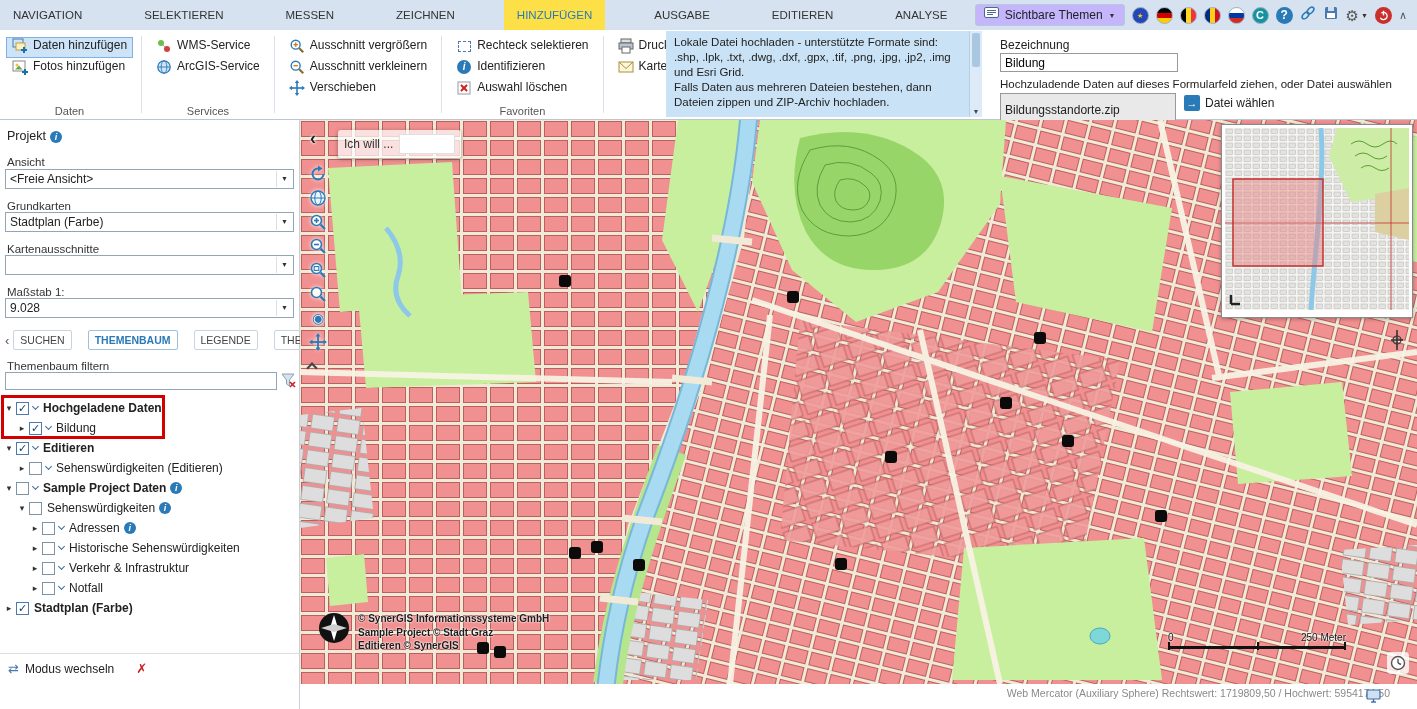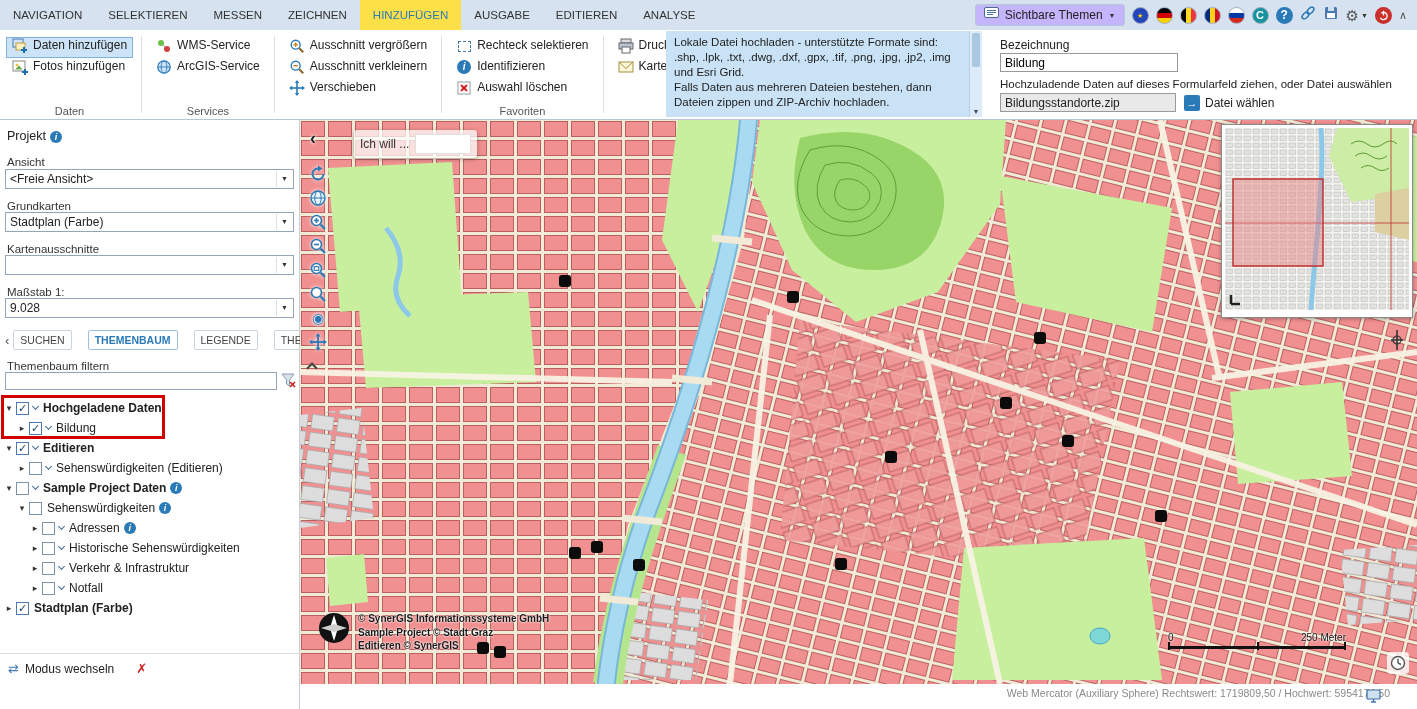--- a/index.html
+++ b/index.html
@@ -2,21 +2,21 @@
 <html><head>
 <meta charset="utf-8">
 <style>
   * { margin:0; padding:0; box-sizing:border-box; }
   html,body { width:1417px; height:709px; overflow:hidden; background:#fff;
     font-family:"Liberation Sans","DejaVu Sans",sans-serif; }
   .app { position:relative; width:1417px; height:709px; }
 
   
   .tabbar { height:30px; background:#d6e2ef; display:flex; align-items:stretch; justify-content:space-between; }
-  #menu-tabs { display:flex; }
+  #menu-tabs { display:flex;gap:36px; }
   .tab { padding:0 13px; line-height:30px; font-size:11.5px; color:#333; cursor:default; white-space:nowrap; }
   .tab.active { background:#fde047; color:#2a7ab8; }
   .tabbar-right { display:flex; align-items:center; gap:7px; padding-right:10px; }
   .themes-btn { display:flex; align-items:center; gap:6px; height:22px; padding:0 8px;
     background:#c4b5fd; border:1px solid #b7c8da; border-radius:3px; font-size:12px; color:#222; }
   .caret { font-size:7px; color:#333; }
   .flag { width:17px; height:17px; border-radius:50%; border:1px solid #9fb0c2; overflow:hidden; position:relative; }
   .flag-eu { background:#2546b8; color:#ffd700; font-size:7px; line-height:16px; text-align:center; }
   .flag-de { background:linear-gradient(#000 33%, #d00000 33% 66%, #ffce00 66%); }
   .flag-be { background:linear-gradient(90deg,#000 33%, #fdda24 33% 66%, #ef3340 66%); }
@@ -48,21 +48,21 @@
   .ip-scroll { position:absolute; right:0; top:0; bottom:0; width:13px; background:#ddebf8; border-left:1px solid #b7cfe4; }
   .ip-thumb { position:absolute; top:2px; left:2px; width:8px; height:34px; background:#a9c7e0; border-radius:2px; }
   .ip-down { position:absolute; bottom:1px; left:0; right:0; text-align:center; font-size:7px; color:#446; }
 
   .upload-form { position:absolute; left:996px; top:0; right:0; height:90px; font-size:12px; color:#222; }
   .uf-label { position:absolute; left:4px; top:8px; }
   .uf-name { position:absolute; left:4px; top:23px; width:178px; height:19px; border:1px solid #999;
     font-size:12px; padding:0 4px; font-family:inherit; }
   .uf-hint { position:absolute; left:4px; top:48px; font-size:11.5px; white-space:nowrap; }
   .uf-file { position:absolute; left:4px; top:63px; width:176px; height:19px; border:1px solid #999;
-    background:#e9e9e9; font-size:12px; padding:8px 4px; font-family:inherit; color:#222; }
+    background:#e9e9e9; font-size:12px; padding:16px 4px; font-family:inherit; color:#222; }
   .uf-choose { position:absolute; left:188px; top:63px; display:flex; align-items:center; gap:5px; height:19px; cursor:default; }
   .uf-arrow { width:16px; height:16px; background:#2a7ab8; border-radius:2px; color:#fff; font-size:11px;
     text-align:center; line-height:16px; font-weight:bold; }
 
   
   .main { display:flex; height:589px; }
   .sidebar { position:relative; width:300px; border-right:1px solid #c7cfd8; background:#fff; font-size:12px; flex:0 0 300px; }
   .sb-label { position:absolute; left:7px; font-size:11.5px; color:#333; }
   .sel { position:absolute; left:5px; width:289px; height:20px; border:1px solid #92a6b8; background:#fff;
     font-size:12px; line-height:18px; padding:0 20px 0 4px; color:#222; white-space:nowrap; overflow:hidden; }
@@ -98,21 +98,21 @@
   .redx { color:#cc2222; font-weight:bold; font-size:13px; margin-left:16px; }
 
   
   .map-col { position:relative; width:1117px; flex:1; }
   .map { position:relative; width:1117px; height:564px; overflow:hidden; background:#f0ead6; }
   .map-svg { position:absolute; left:0; top:0; }
   #markers { position:absolute; left:0; top:0; width:100%; height:100%; pointer-events:none; }
   .marker { position:absolute; width:12px; height:12px; background:#0b0b0b; border-radius:3px; }
   .iwill { position:absolute; left:38px; top:10px; display:flex; align-items:center; gap:6px;
     background:rgba(255,255,255,0.72); padding:4px 6px; border-radius:3px; box-shadow:0 1px 4px rgba(0,0,0,0.35);
-    font-size:12px; color:#333;margin-left:16px; }
+    font-size:12px; color:#333; }
   .iwill-input { width:56px; height:20px; background:#fff; border:1px solid #e0e0e0; }
   .map-collapse { position:absolute; left:10px; top:8px; font-size:18px; font-weight:bold; color:#222;
     text-shadow:0 0 3px #fff,0 0 3px #fff; }
   .mtools { position:absolute; left:8px; top:44px; display:flex; flex-direction:column; gap:4px; }
   .mtool { width:20px; height:20px; display:flex; align-items:center; justify-content:center;
     filter:drop-shadow(0 0 2px rgba(255,255,255,0.9)); }
   .target-ch { color:#2a7ab8; font-size:14px; text-shadow:0 0 2px #fff; }
   .chev-up { width:8px; height:8px; border-right:2px solid #444; border-bottom:2px solid #444;
     transform:rotate(-135deg); margin-top:8px; }
   .minimap { position:absolute; top:4px; right:4px; background:#fff; padding:3px; border:1px solid #8a8a8a;

